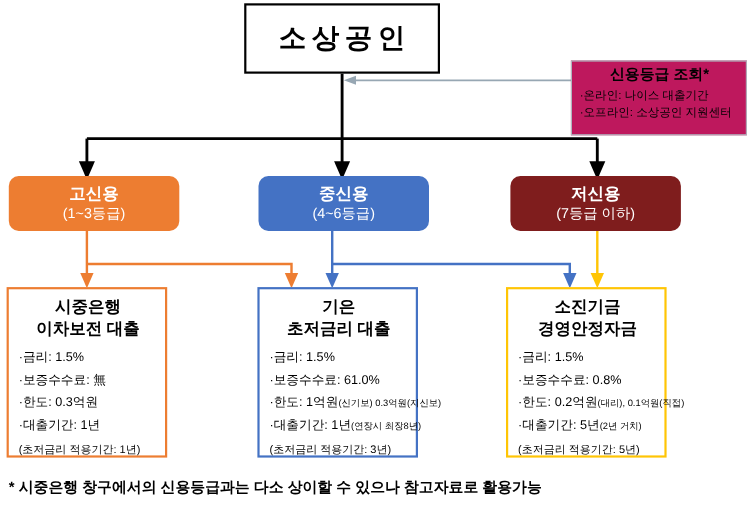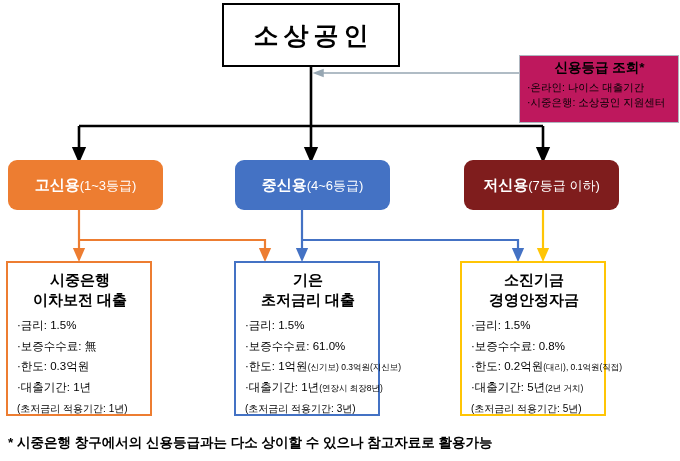--- a/index.html
+++ b/index.html
@@ -73,21 +73,21 @@
 
   
   .tier-box {
     position: absolute;
     top: 160px;
     width: 155px;
     height: 50px;
     border-radius: 9px;
     box-sizing: border-box;
     display: flex;
-    flex-direction: row;
+    flex-direction: column;
     align-items: center;
     justify-content: center;
     color: #ffffff;
   }
   .tier-name {
     font-size: 15px;
     font-weight: bold;
     line-height: 1.15;
   }
   .tier-grade {
@@ -202,21 +202,21 @@
     <path d="M543,210 L543,255" stroke="#FFC505" stroke-width="2.2" fill="none" marker-end="url(#ah-yellow)"></path>
   </svg>
 
   <div class="root-box">
     <span class="root-label">소상공인</span>
   </div>
 
   <div class="inquiry-box">
     <div class="inquiry-title">신용등급 조회*</div>
     <div class="inquiry-line">·온라인: 나이스 대출기간</div>
-    <div class="inquiry-line">·시중은행: 소상공인 지원센터</div>
+    <div class="inquiry-line">·오프라인: 소상공인 지원센터</div>
   </div>
 
   <div class="tier-box" id="tier-high">
     <div class="tier-name">고신용</div>
     <div class="tier-grade">(1~3등급)</div>
   </div>
 
   <div class="tier-box" id="tier-mid">
     <div class="tier-name">중신용</div>
     <div class="tier-grade">(4~6등급)</div>

